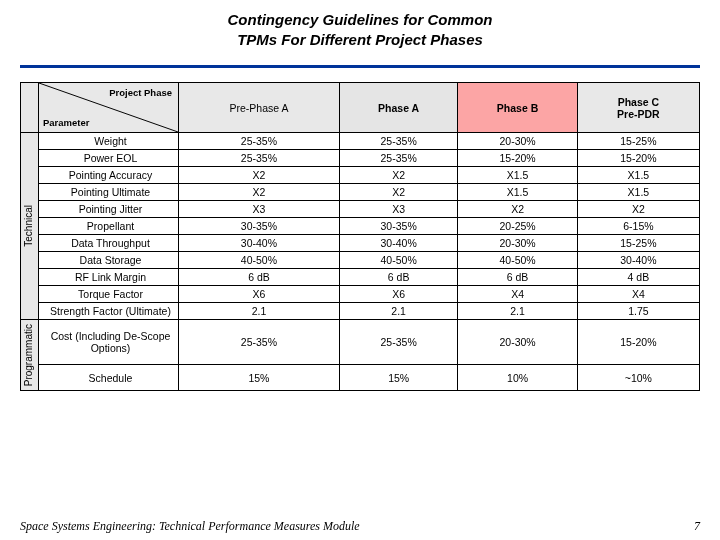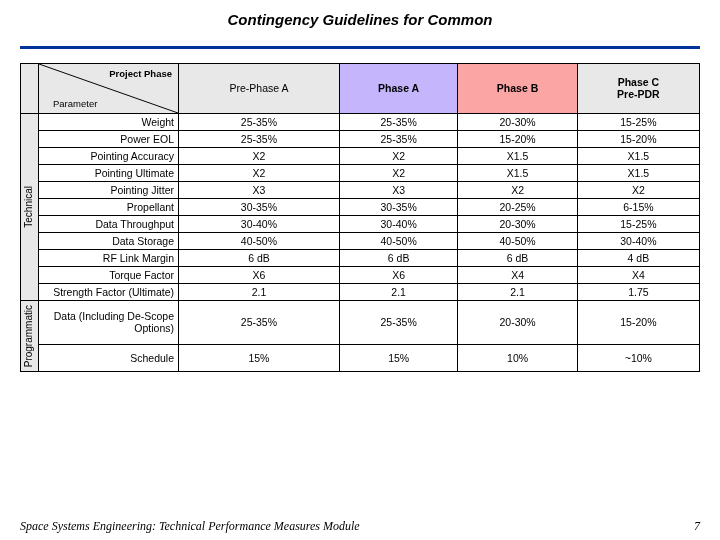--- a/index.html
+++ b/index.html
@@ -56,21 +56,21 @@
     }
     .rotated-text {
       writing-mode: vertical-rl;
       transform: rotate(180deg);
       white-space: nowrap;
       font-size: 10px;
       text-align: center;
       padding: 4px 2px;
     }
     .param-col {
-      text-align: right;
+      text-align: center;
       padding-left: 8px;
       min-width: 110px;
     }
     .header-row td {
       background: #e8e8e8;
       font-weight: bold;
       font-size: 10.5px;
     }
     .phase-c-header {
       font-size: 9.5px;
@@ -96,61 +96,62 @@
     .diag-label-top {
       position: absolute;
       top: 4px;
       right: 6px;
       font-size: 9.5px;
       font-weight: bold;
     }
     .diag-label-bottom {
       position: absolute;
       bottom: 4px;
-      left: 14px;
+      left: 4px;
       font-size: 9.5px;
-      font-weight: normal;
+      font-weight: bold;
     }
     .footer {
       display: flex;
       justify-content: space-between;
       align-items: flex-start;
       margin-top: 4px;
       font-size: 12px;
       font-style: italic;
       font-family: Liberation Serif, serif;
     }
     .section-label {
       font-size: 10px;
     }
   </style>
 </head>
 <body>
 
 <div class="page">
   <div class="title">
     <span>Contingency Guidelines for Common</span><br>
+    <span>TPMs For Different Project Phases</span>
   </div>
   <div class="blue-line"></div>
   <div class="table-wrapper">
     <table>
       <tbody id="table-body">
       <tr class="header-row">
             <td rowspan="1" style="border: 1px solid rgb(0, 0, 0); width: 18px; padding: 0px;"></td>
             <td class="diagonal-cell" rowspan="1">
   <div class="diagonal-inner">
     <svg viewBox="0 0 140 50" preserveAspectRatio="none">
       <line x1="0" y1="0" x2="140" y2="50" stroke="#000" stroke-width="1"></line>
     </svg>
     <span class="diag-label-top">Project Phase</span>
     <span class="diag-label-bottom">Parameter</span>
   </div>
 </td>
             <td style="font-weight: normal; background: rgb(232, 232, 232);">Pre-Phase A</td>
-            <td style="font-weight: bold; background: #c4b5fd;">Phase A</td>
+            <td style="font-weight: bold; background: #e5e5e5;">Phase A</td>
             <td style="font-weight: bold; background: #fca5a5;">Phase B</td>
             <td class="phase-c-header" style="font-weight: bold; background: rgb(232, 232, 232);">Phase C<br>Pre-PDR</td>
           </tr>
           <tr>
             <td rowspan="11" class="rotated-cell" style="background: rgb(232, 232, 232);">
               <div class="rotated-text section-label">Technical</div>
             </td>
             <td class="param-col">Weight</td>
             <td>25-35%</td>
             <td>25-35%</td>
@@ -224,21 +225,21 @@
             <td class="param-col">Strength Factor (Ultimate)</td>
             <td>2.1</td>
             <td>2.1</td>
             <td>2.1</td>
             <td>1.75</td>
           </tr>
           <tr>
             <td rowspan="2" class="rotated-cell" style="background: rgb(232, 232, 232);">
               <div class="rotated-text section-label">Programmatic</div>
             </td>
-            <td class="param-col">Data (Including De-Scope Options)</td>
+            <td class="param-col">Cost (Including De-Scope Options)</td>
             <td>25-35%</td>
             <td>25-35%</td>
             <td>20-30%</td>
             <td>15-20%</td>
           </tr>
           <tr>
             <td class="param-col">Schedule</td>
             <td>15%</td>
             <td>15%</td>
             <td>10%</td>

